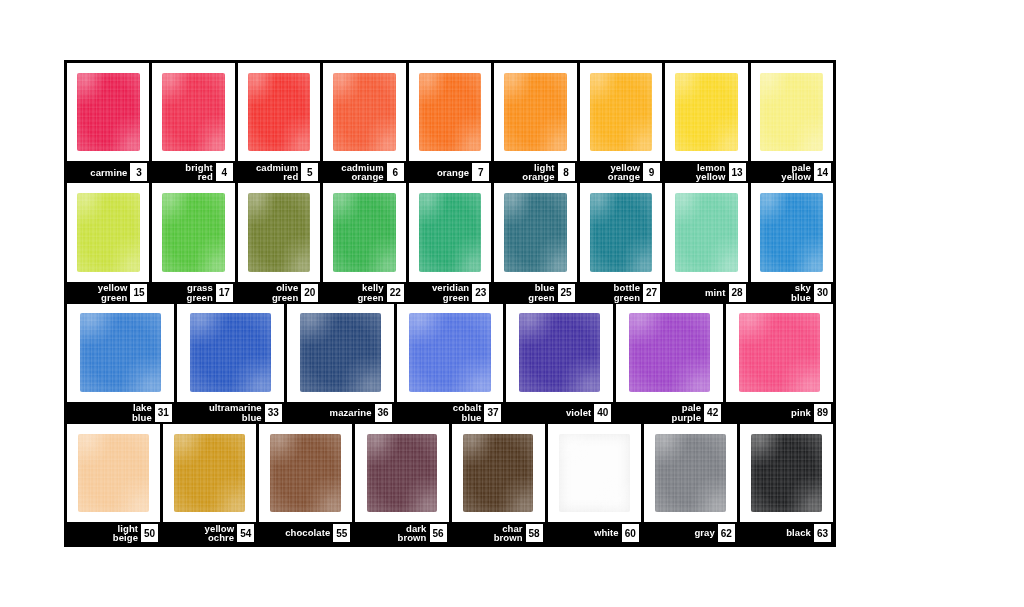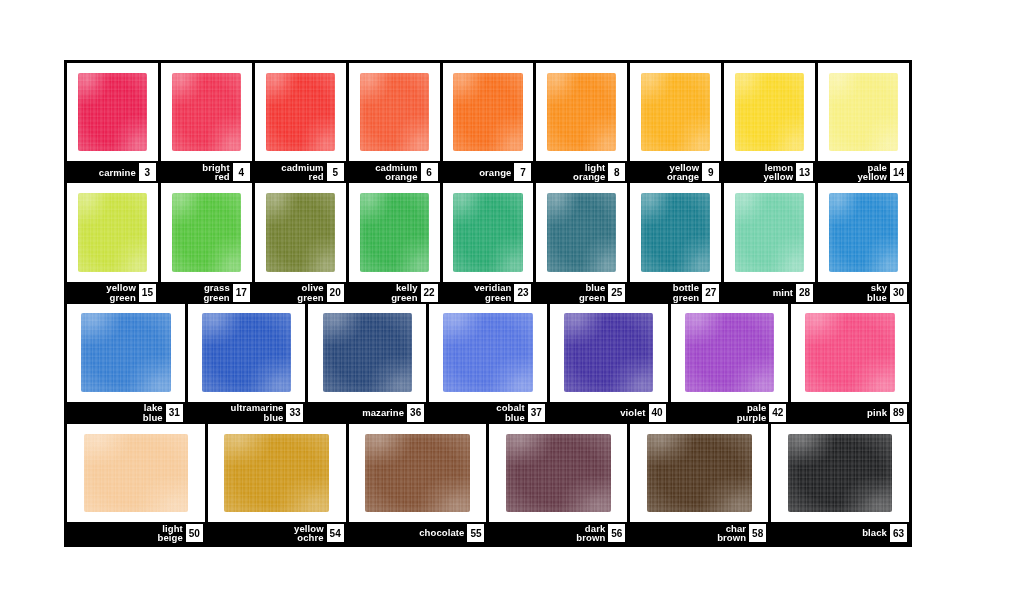--- a/index.html
+++ b/index.html
@@ -11,21 +11,21 @@
     width: 1024px;
     height: 607px;
     font-family: "Liberation Sans", sans-serif;
     overflow: hidden;
   }
 
   #chart-root {
     position: absolute;
     left: 64px;
     top: 60px;
-    width: 848px;
+    width: 772px;
     height: 487px;
     background: #000000;
     border: 3px solid #000000;
     box-sizing: border-box;
     display: flex;
     flex-direction: column;
     gap: 0;
     padding: 0px;
   }
 
@@ -422,20 +422,38 @@
           <div class="swatch-paint" title="char brown" style="background: rgb(74, 48, 24);"></div>
         </div>
         <div class="swatch-label-bar">
           <span class="swatch-name">char
 brown</span>
           <span class="swatch-number">58</span>
         </div>
       </div>
       <div class="swatch-cell">
         <div class="swatch-area">
+          <div class="swatch-paint" title="white" style="background: rgb(253, 253, 253); box-shadow: rgba(0, 0, 0, 0.1) 0px 0px 14px inset;"></div>
+        </div>
+        <div class="swatch-label-bar">
+          <span class="swatch-name">white</span>
+          <span class="swatch-number">60</span>
+        </div>
+      </div>
+      <div class="swatch-cell">
+        <div class="swatch-area">
+          <div class="swatch-paint" title="gray" style="background: rgb(118, 121, 127);"></div>
+        </div>
+        <div class="swatch-label-bar">
+          <span class="swatch-name">gray</span>
+          <span class="swatch-number">62</span>
+        </div>
+      </div>
+      <div class="swatch-cell">
+        <div class="swatch-area">
           <div class="swatch-paint" title="black" style="background: rgb(23, 24, 26);"></div>
         </div>
         <div class="swatch-label-bar">
           <span class="swatch-name">black</span>
           <span class="swatch-number">63</span>
         </div>
       </div>
     </div>
   </div>
 

